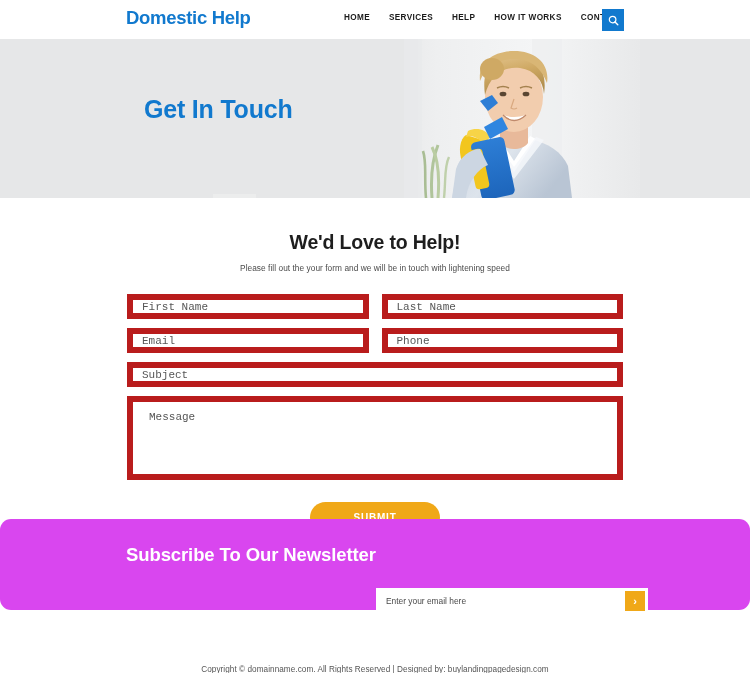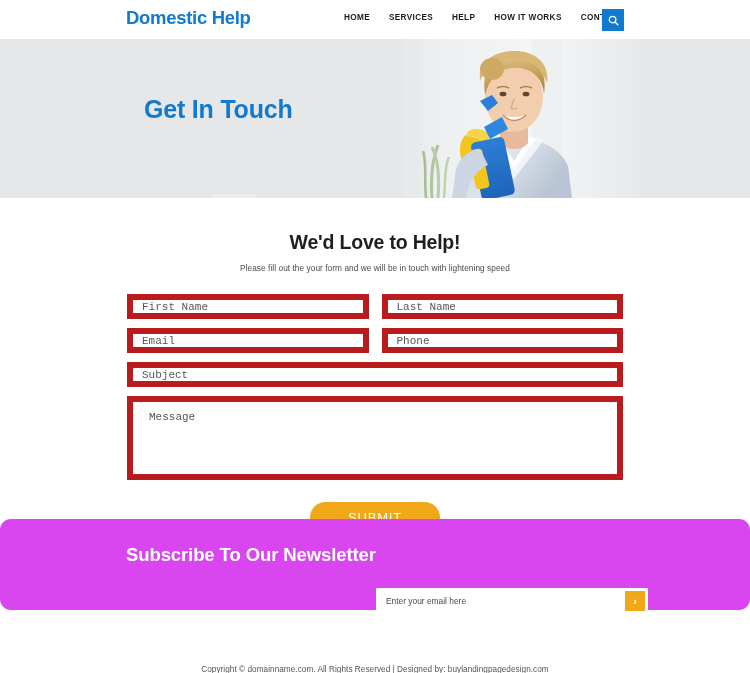--- a/index.html
+++ b/index.html
@@ -145,22 +145,22 @@
   }
   .submit-wrap { text-align: center; margin-top: 22px; }
   .submit-btn {
     width: 130px;
     height: 31px;
     border: none;
     border-radius: 16px;
     background: #f0a818;
     color: #ffffff;
     font-family: "Liberation Sans", sans-serif;
-    font-size: 13px;
-    font-weight: normal;
+    font-size: 10px;
+    font-weight: bold;
     letter-spacing: 0.8px;
     cursor: pointer;
   }
 
   
   .newsletter {
     height: 91px;
     background: #d946ef;
     display: flex;
     align-items: center;

